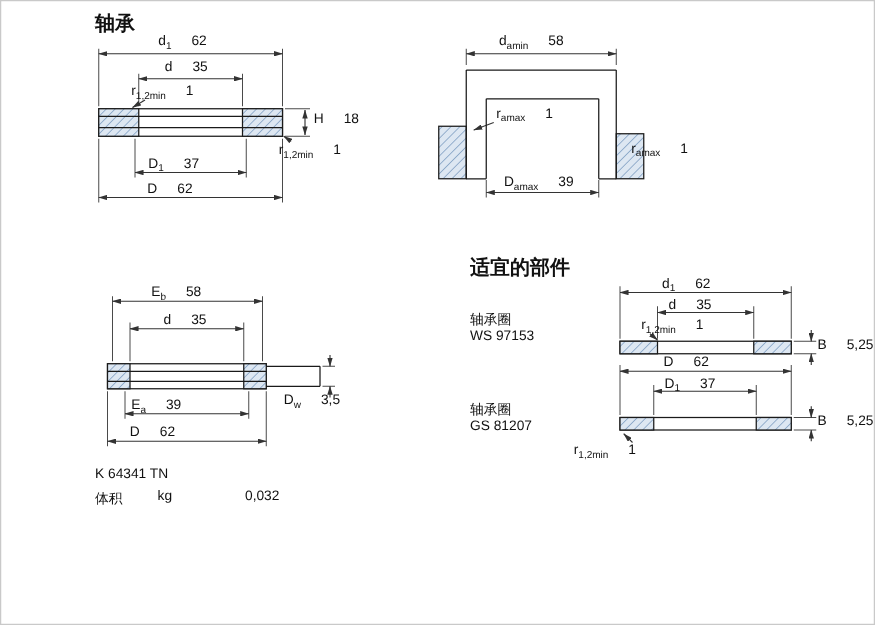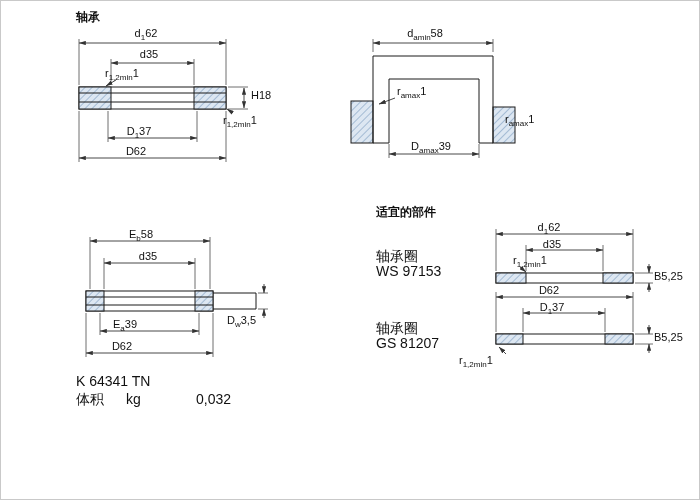--- a/index.html
+++ b/index.html
@@ -2,24 +2,24 @@
 <html><head>
 <meta charset="utf-8">
 <style>
   * { margin:0; padding:0; box-sizing:border-box; }
   html,body { background:#fff; }
   body { font-family:"Liberation Sans","DejaVu Sans",sans-serif; color:#111; }
   #canvas { position:relative; width:700px; height:500px; background:#fff; border:1px solid #c9c9c9; overflow:hidden; }
   svg.linework { position:absolute; left:0; top:0; }
   .lbl { position:absolute; font-size:11px; line-height:1.1; white-space:nowrap; color:#111; }
   .lbl sub { font-size:8px; }
-  .lbl .val { margin-left:0; }
+  .lbl .val { margin-left:16px; }
   .ctr { transform:translateX(-50%); }
-  .sec-title { position:absolute; font-size:12px; font-weight:bold; white-space:nowrap; color:#111; }
-  .txt { position:absolute; font-size:14px; white-space:nowrap; color:#111; }
+  .sec-title { position:absolute; font-size:16px; font-weight:bold; white-space:nowrap; color:#111; }
+  .txt { position:absolute; font-size:11px; white-space:nowrap; color:#111; }
   svg .part  { fill:#fff; stroke:#1a1a1a; stroke-width:1; }
   svg .hatch { fill:url(#hatchp); stroke:#1a1a1a; stroke-width:1; }
   svg .ln    { fill:none; stroke:#1a1a1a; stroke-width:1; }
   svg .ext   { fill:none; stroke:#4a4a4a; stroke-width:0.8; }
   svg .dim   { fill:none; stroke:#333; stroke-width:0.9; }
 </style>
 </head>
 <body>
 
 <div id="canvas">

